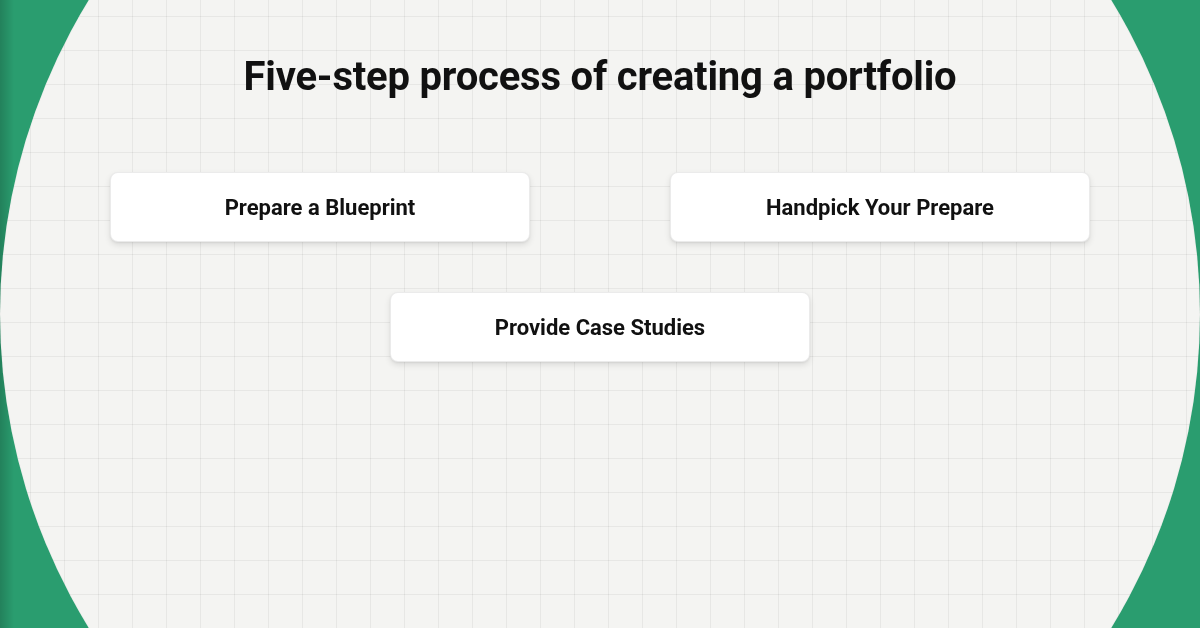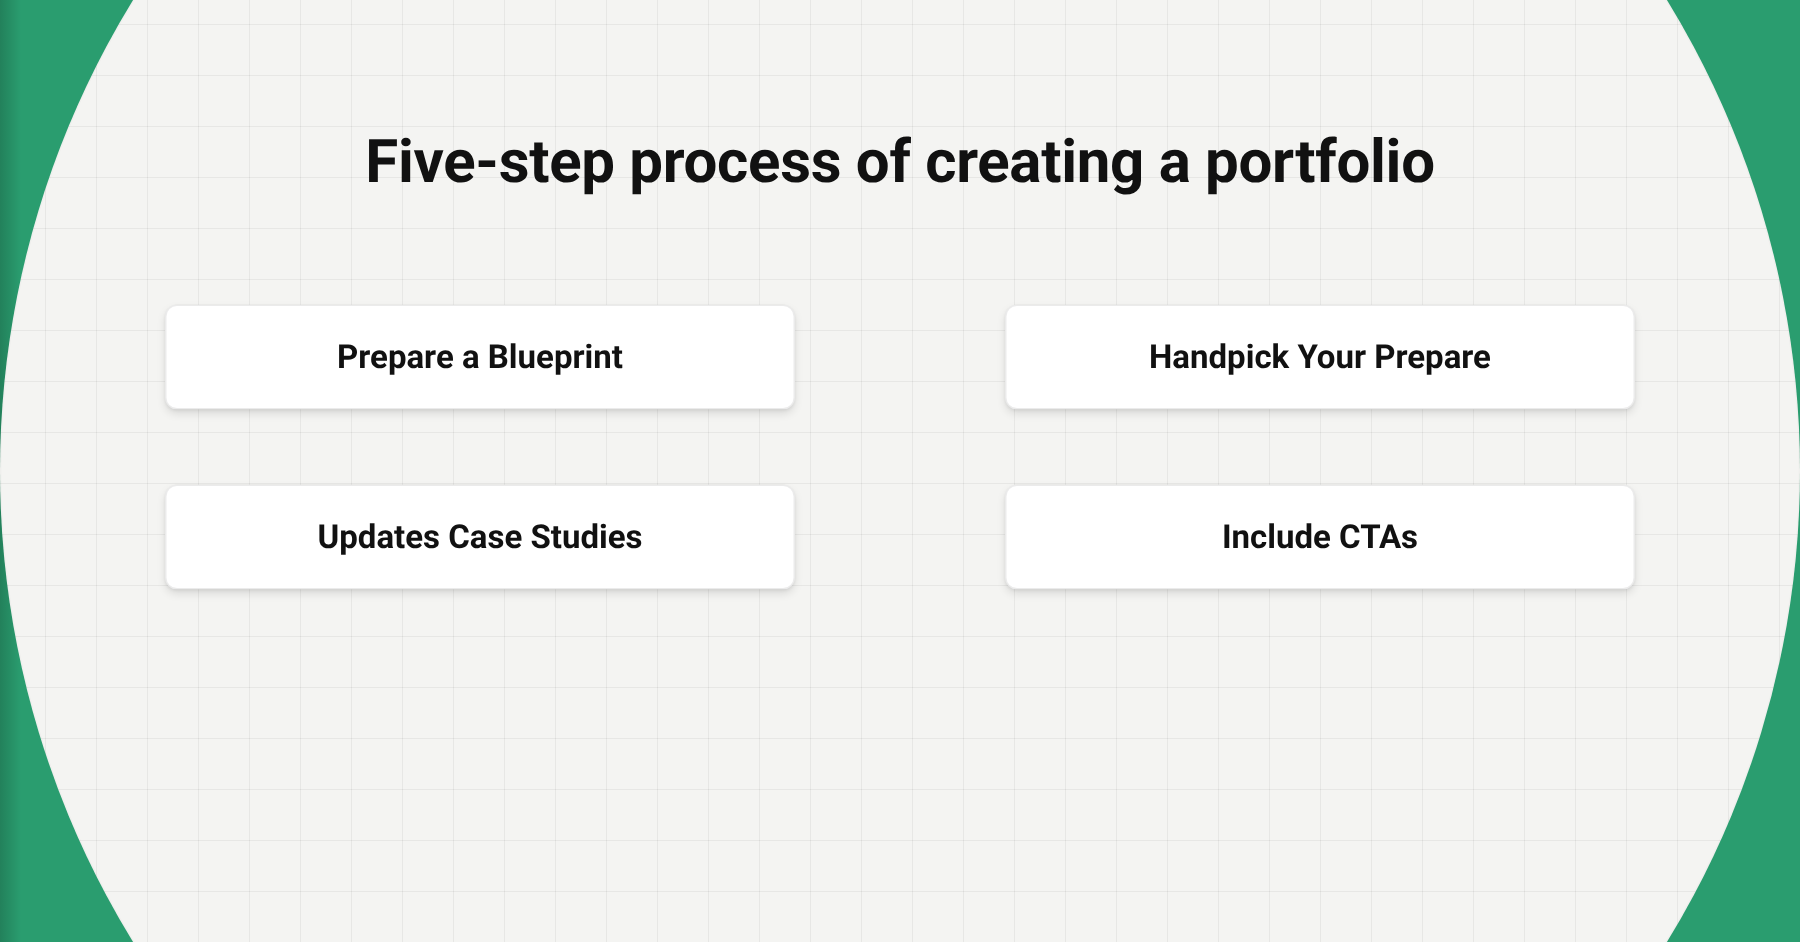--- a/index.html
+++ b/index.html
@@ -38,21 +38,21 @@
     position: absolute;
     left: 0; top: 0;
     width: 1200px;
     height: 628px;
     z-index: 3;
     display: flex;
     flex-direction: column;
     align-items: center;
   }
   .title {
-    margin-top: 84px;
+    margin-top: 53px;
     font-size: 40px;
     font-weight: 700;
     color: #111;
     letter-spacing: -0.2px;
     text-align: center;
   }
   .grid {
     margin-top: 72px;
     display: flex;
     flex-direction: column;
@@ -92,20 +92,17 @@
     <div class="row">
       <div class="card">
         <span>Prepare a Blueprint</span>
       </div>
       <div class="card">
         <span>Handpick Your Prepare</span>
       </div>
     </div>
     <div class="row">
       <div class="card">
-        <span>Updates Case Studies</span>
-      </div>
-      <div class="card">
-        <span>Include CTAs</span>
+        <span>Provide Case Studies</span>
       </div>
     </div>
   </div>
 </div>
 
 </body></html>

